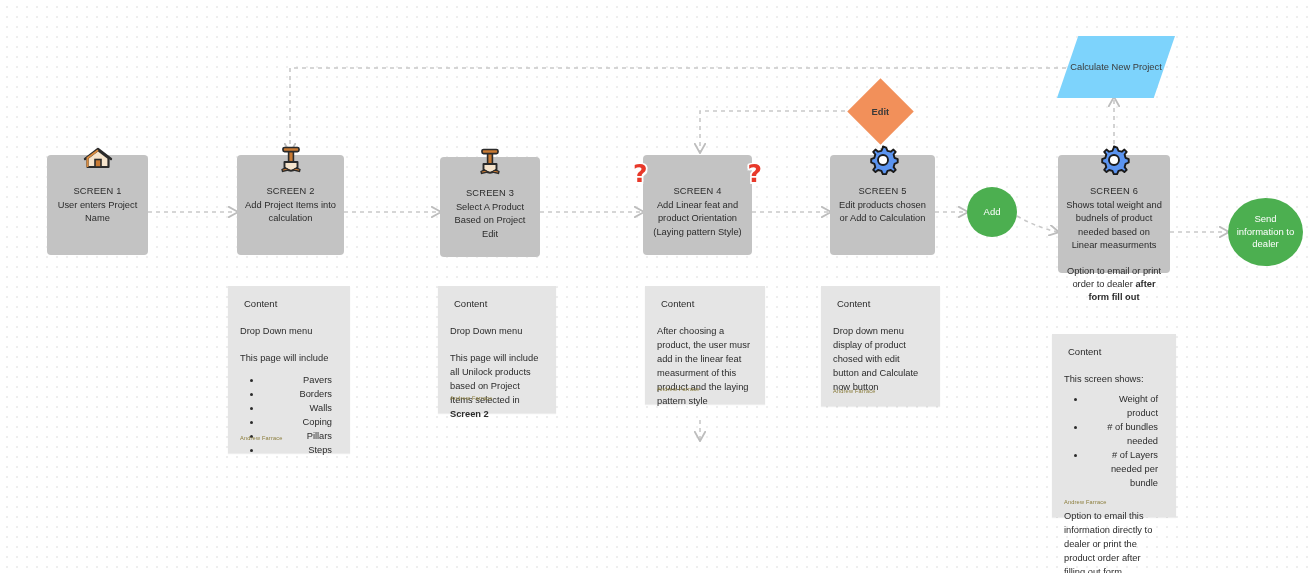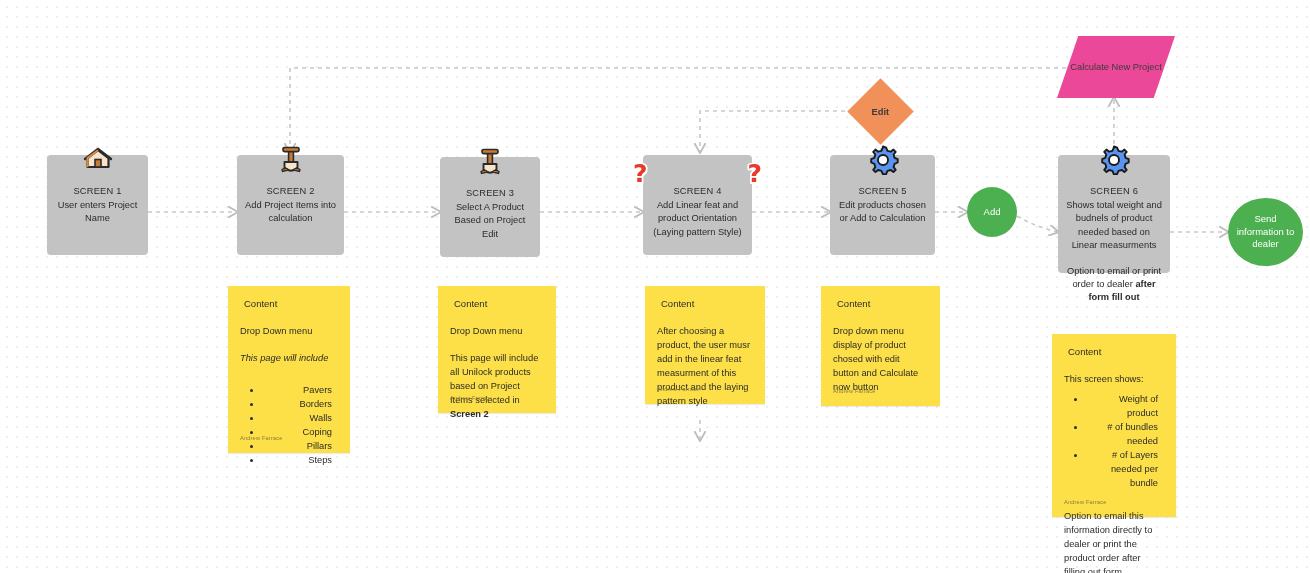--- a/index.html
+++ b/index.html
@@ -47,29 +47,29 @@
     display:flex;align-items:center;justify-content:center;
     color:#ffffff;font-size:9.5px;text-align:center;line-height:12.5px;
   }
   .diamond{
     position:absolute;background:#f2905a;
     display:flex;align-items:center;justify-content:center;
     transform:rotate(45deg);
   }
   .diamond span{transform:rotate(-45deg);color:#3a3a3a;font-size:9.3px;font-weight:bold;}
   .parallelogram{
-    position:absolute;background:#ec4899;
+    position:absolute;background:#7dd3fc;
     display:flex;align-items:center;justify-content:center;
     clip-path:polygon(18% 0,100% 0,82% 100%,0 100%);
     color:#3a3a3a;font-size:9.3px;text-align:center;line-height:14px;
   }
 
   
   .note{
-    position:absolute;background:#fde047;box-sizing:border-box;
+    position:absolute;background:#e5e5e5;box-sizing:border-box;
     padding:11px 12px 8px 12px;color:#2b2b2b;
     font-size:9.3px;line-height:14px;
     box-shadow:0 1px 1px rgba(0,0,0,.07);
   }
   .note-head{font-size:9.5px;margin:0 0 13px 4px;display:block;}
   .note p{margin:0 0 13px 0;}
   .note p:last-of-type{margin-bottom:0;}
   .note ul{margin:6px;padding-left:16px;list-style:disc;text-align:right;}
   .note ul li{margin:0;padding:0;line-height:14px;}
   .note-author{
@@ -200,21 +200,21 @@
     <span>Edit</span>
   </div>
 
   <div class="parallelogram" style="left:1057px;top:36px;width:118px;height:62px;">
     <span style="display:block;padding:0 4px;">Calculate New Project</span>
   </div>
 
   <div class="note" style="left:228px;top:286px;width:122px;height:167px;">
     <span class="note-head">Content</span>
     <p>Drop Down menu</p>
-    <p style="margin-bottom:18px;font-style:italic;">This page will include</p>
+    <p style="margin-bottom:8px;">This page will include</p>
     <ul>
       <li>Pavers</li>
       <li>Borders</li>
       <li>Walls</li>
       <li>Coping</li>
       <li>Pillars</li>
       <li>Steps</li>
     </ul>
     <span class="note-author">Andrew Farrace</span>
   </div>

